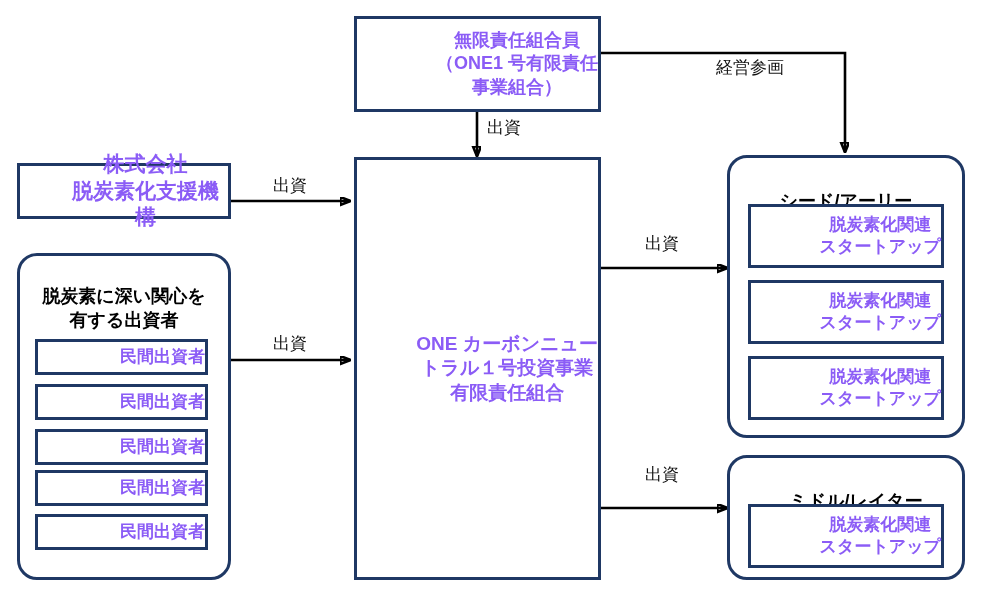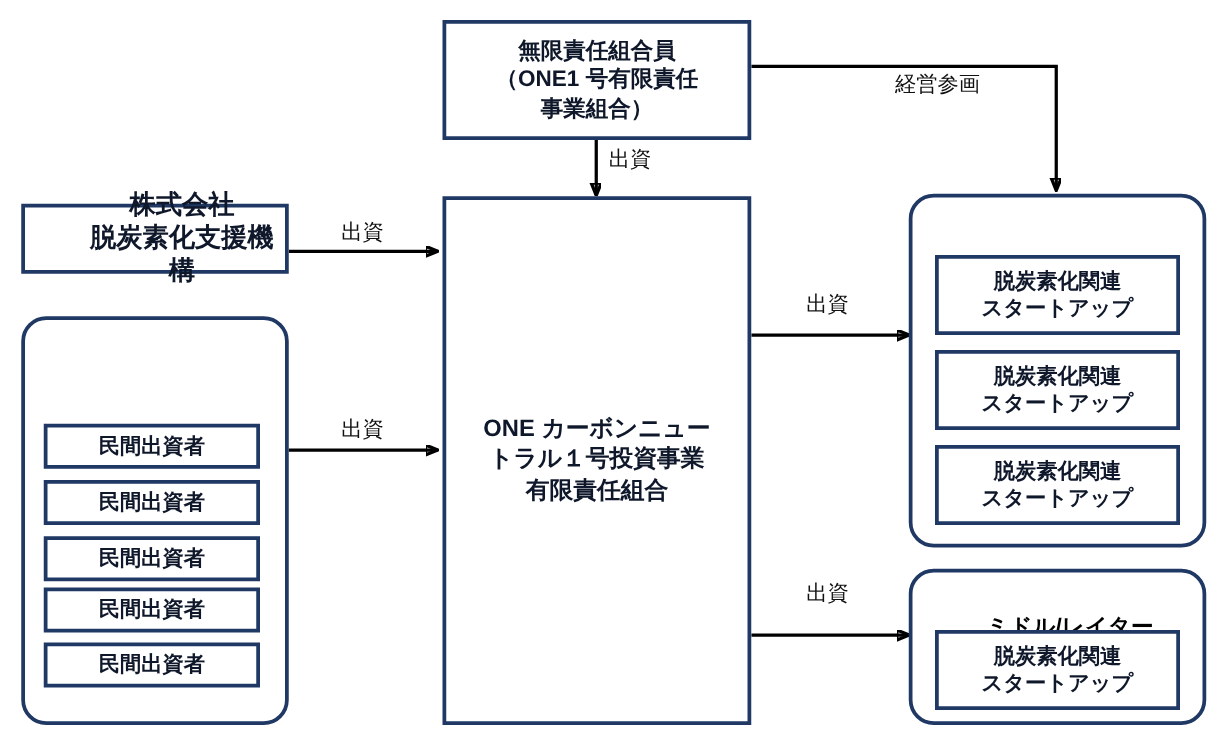--- a/index.html
+++ b/index.html
@@ -11,24 +11,24 @@
   .canvas{position:absolute;inset:0;}
 
   
   .box{
     position:absolute;
     box-sizing:border-box;
     border:3px solid #1F3864;
     background:#ffffff;
     display:flex;
     align-items:center;
-    justify-content:center;
+    justify-content:flex-end;
     text-align:center;
     font-weight:bold;
-    color:#0f172a;
+    color:#8b5cf6;
     line-height:1.28;
     white-space:pre-line;
   }
   .group{
     position:absolute;
     box-sizing:border-box;
     border:3px solid #1F3864;
     background:#ffffff;
     border-radius:20px;
   }
@@ -95,20 +95,24 @@
   <div class="box" style="left:17px;top:163px;width:214px;height:56px;font-size:21px;padding-left:43px;">
     <span>株式会社
 脱炭素化支援機構</span>
   </div>
   <div class="edge-label" style="left:255px;top:174px;width:70px;font-size:17px;">
     <span>出資</span>
   </div>
 
   <div class="group" style="left:17px;top:253px;width:214px;height:327px;">
   </div>
+  <div class="group-title" style="left:17px;top:262px;width:214px;font-size:18px;line-height:1.3;white-space:pre-line;">
+    <span>脱炭素に深い関心を
+有する出資者</span>
+  </div>
 
   <div class="box" style="left:35px;top:339px;width:173px;height:36px;font-size:17px;">
     <span>民間出資者</span>
   </div>
   <div class="box" style="left:35px;top:384px;width:173px;height:36px;font-size:17px;">
     <span>民間出資者</span>
   </div>
   <div class="box" style="left:35px;top:429px;width:173px;height:36px;font-size:17px;">
     <span>民間出資者</span>
   </div>
@@ -123,20 +127,23 @@
     <span>出資</span>
   </div>
 
   <div class="box" style="left:354px;top:157px;width:247px;height:423px;font-size:19px;">
     <span>ONE カーボンニュー
 トラル１号投資事業
 有限責任組合</span>
   </div>
 
   <div class="group" style="left:727px;top:155px;width:238px;height:283px;">
+  </div>
+  <div class="group-title" style="left:727px;top:168px;width:238px;font-size:18px;">
+    <span>シード/アーリー</span>
   </div>
 
   <div class="box" style="left:748px;top:204px;width:196px;height:64px;font-size:17px;">
     <span>脱炭素化関連
 スタートアップ</span>
   </div>
   <div class="box" style="left:748px;top:280px;width:196px;height:64px;font-size:17px;">
     <span>脱炭素化関連
 スタートアップ</span>
   </div>

